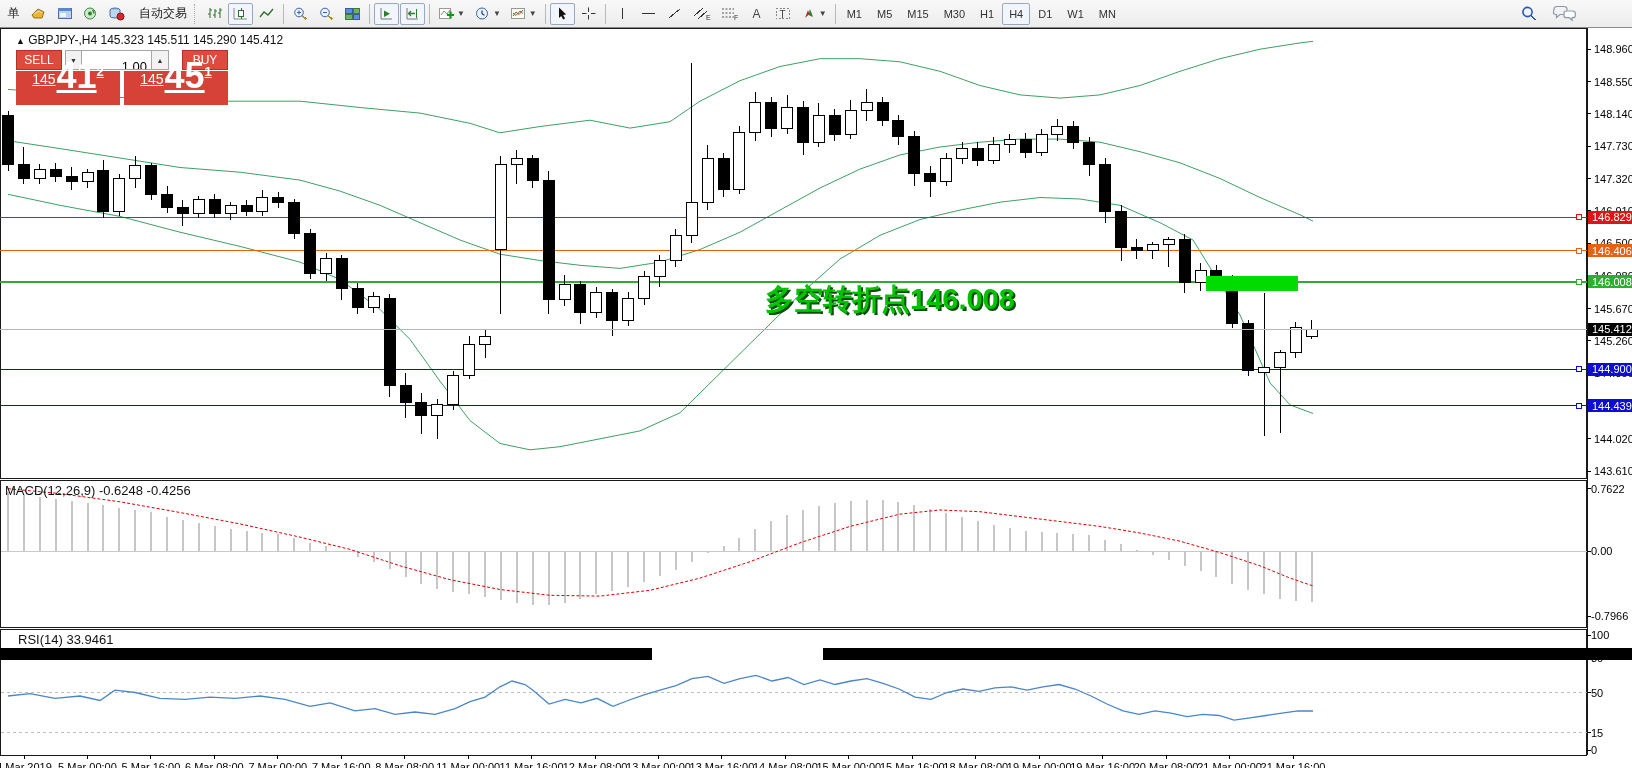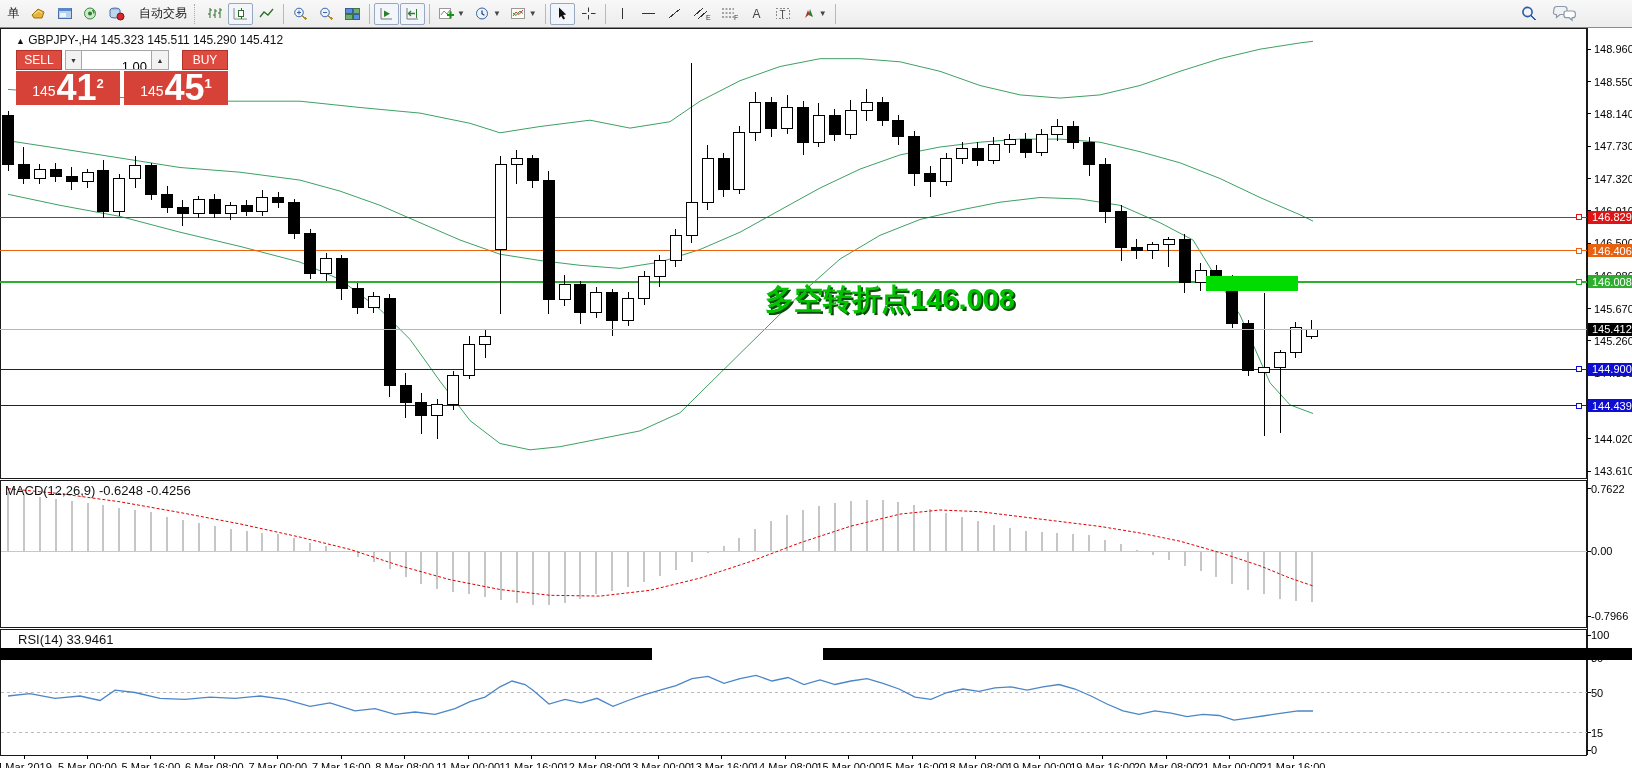--- a/index.html
+++ b/index.html
@@ -28,21 +28,21 @@
   .otp-row1{display:flex;height:20px;}
   .otp-btn{width:46px;background:#dc4a40;border:1px solid #b03228;color:#fff;font-size:12px;
     display:flex;align-items:center;justify-content:center;box-sizing:border-box;}
   .spin{width:17px;background:#f2f2f2;border:1px solid #a6a6a6;box-sizing:border-box;font-size:7px;
     display:flex;align-items:center;justify-content:center;color:#333;}
   .vol{width:70px;border:1px solid #a6a6a6;border-left:none;box-sizing:border-box;font-size:13px;
     text-align:right;padding:12px 4px 0 0;font-family:"Liberation Sans",sans-serif;}
   .otp-gap{flex:1;}
   .otp-row2{display:flex;height:34px;margin-top:1px;gap:4px;}
   .pricebox{flex:1;background:#d64238;color:#fff;display:flex;align-items:flex-end;justify-content:center;
-    padding-bottom:2px;}
+    padding-bottom:14px;text-decoration:underline;}
   .p-small{font-size:14px;line-height:24px;margin-right:1px;}
   .p-big{font-size:36px;font-weight:bold;line-height:30px;}
   .p-sup{font-size:13px;font-weight:bold;line-height:13px;margin-bottom:13px;}
   
   .bottom-strip{position:relative;width:1632px;height:12px;background:#000;}
   .strip-gap{position:absolute;left:652px;top:0;width:171px;height:12px;background:#fff;}
 </style>
 </head>
 <body>
 
@@ -209,20 +209,31 @@
       </svg>
   </div>
   <div class="tbtn">
     <svg width="17" height="15" viewBox="0 0 17 15">
         <path d="M5 12l3-8 1.5 4z" fill="#b03030"></path>
         <path d="M10 3l3 8-4.5-2z" fill="#2c7e2c"></path>
       </svg>
     <span class="caret">▼</span>
   </div>
   <div class="sep"></div>
+  <div id="tf-buttons" style="display:flex;gap:1px;">
+      <div class="tbtn tf">M1</div>
+      <div class="tbtn tf">M5</div>
+      <div class="tbtn tf">M15</div>
+      <div class="tbtn tf">M30</div>
+      <div class="tbtn tf">H1</div>
+      <div class="tbtn tf pressed">H4</div>
+      <div class="tbtn tf">D1</div>
+      <div class="tbtn tf">W1</div>
+      <div class="tbtn tf">MN</div>
+    </div>
   <div class="tb-right">
     <svg width="18" height="17" viewBox="0 0 18 17">
         <circle cx="7.5" cy="7" r="4.6" fill="none" stroke="#2a5ab0" stroke-width="1.6"></circle>
         <line x1="11" y1="10.5" x2="15.5" y2="15" stroke="#2a5ab0" stroke-width="2"></line>
       </svg>
     <svg width="26" height="17" viewBox="0 0 26 17">
         <path d="M2 4 q0-2.5 3-2.5h7 q3 0 3 2.5v3 q0 2.5-3 2.5h-4l-3.5 3v-3h-.5q-3 0-2.5-2.5z" fill="#f2f2f2" stroke="#8a99aa" stroke-width="1.2"></path>
         <path d="M12 8 q0-2 2.5-2h6 q2.8 0 2.8 2.2v2.2 q0 2.3-2.8 2.3h-.4v2.6l-3-2.6h-2.6 q-2.5 0-2.5-2.3z" fill="#fff" stroke="#8a99aa" stroke-width="1.2"></path>
       </svg>
   </div>

